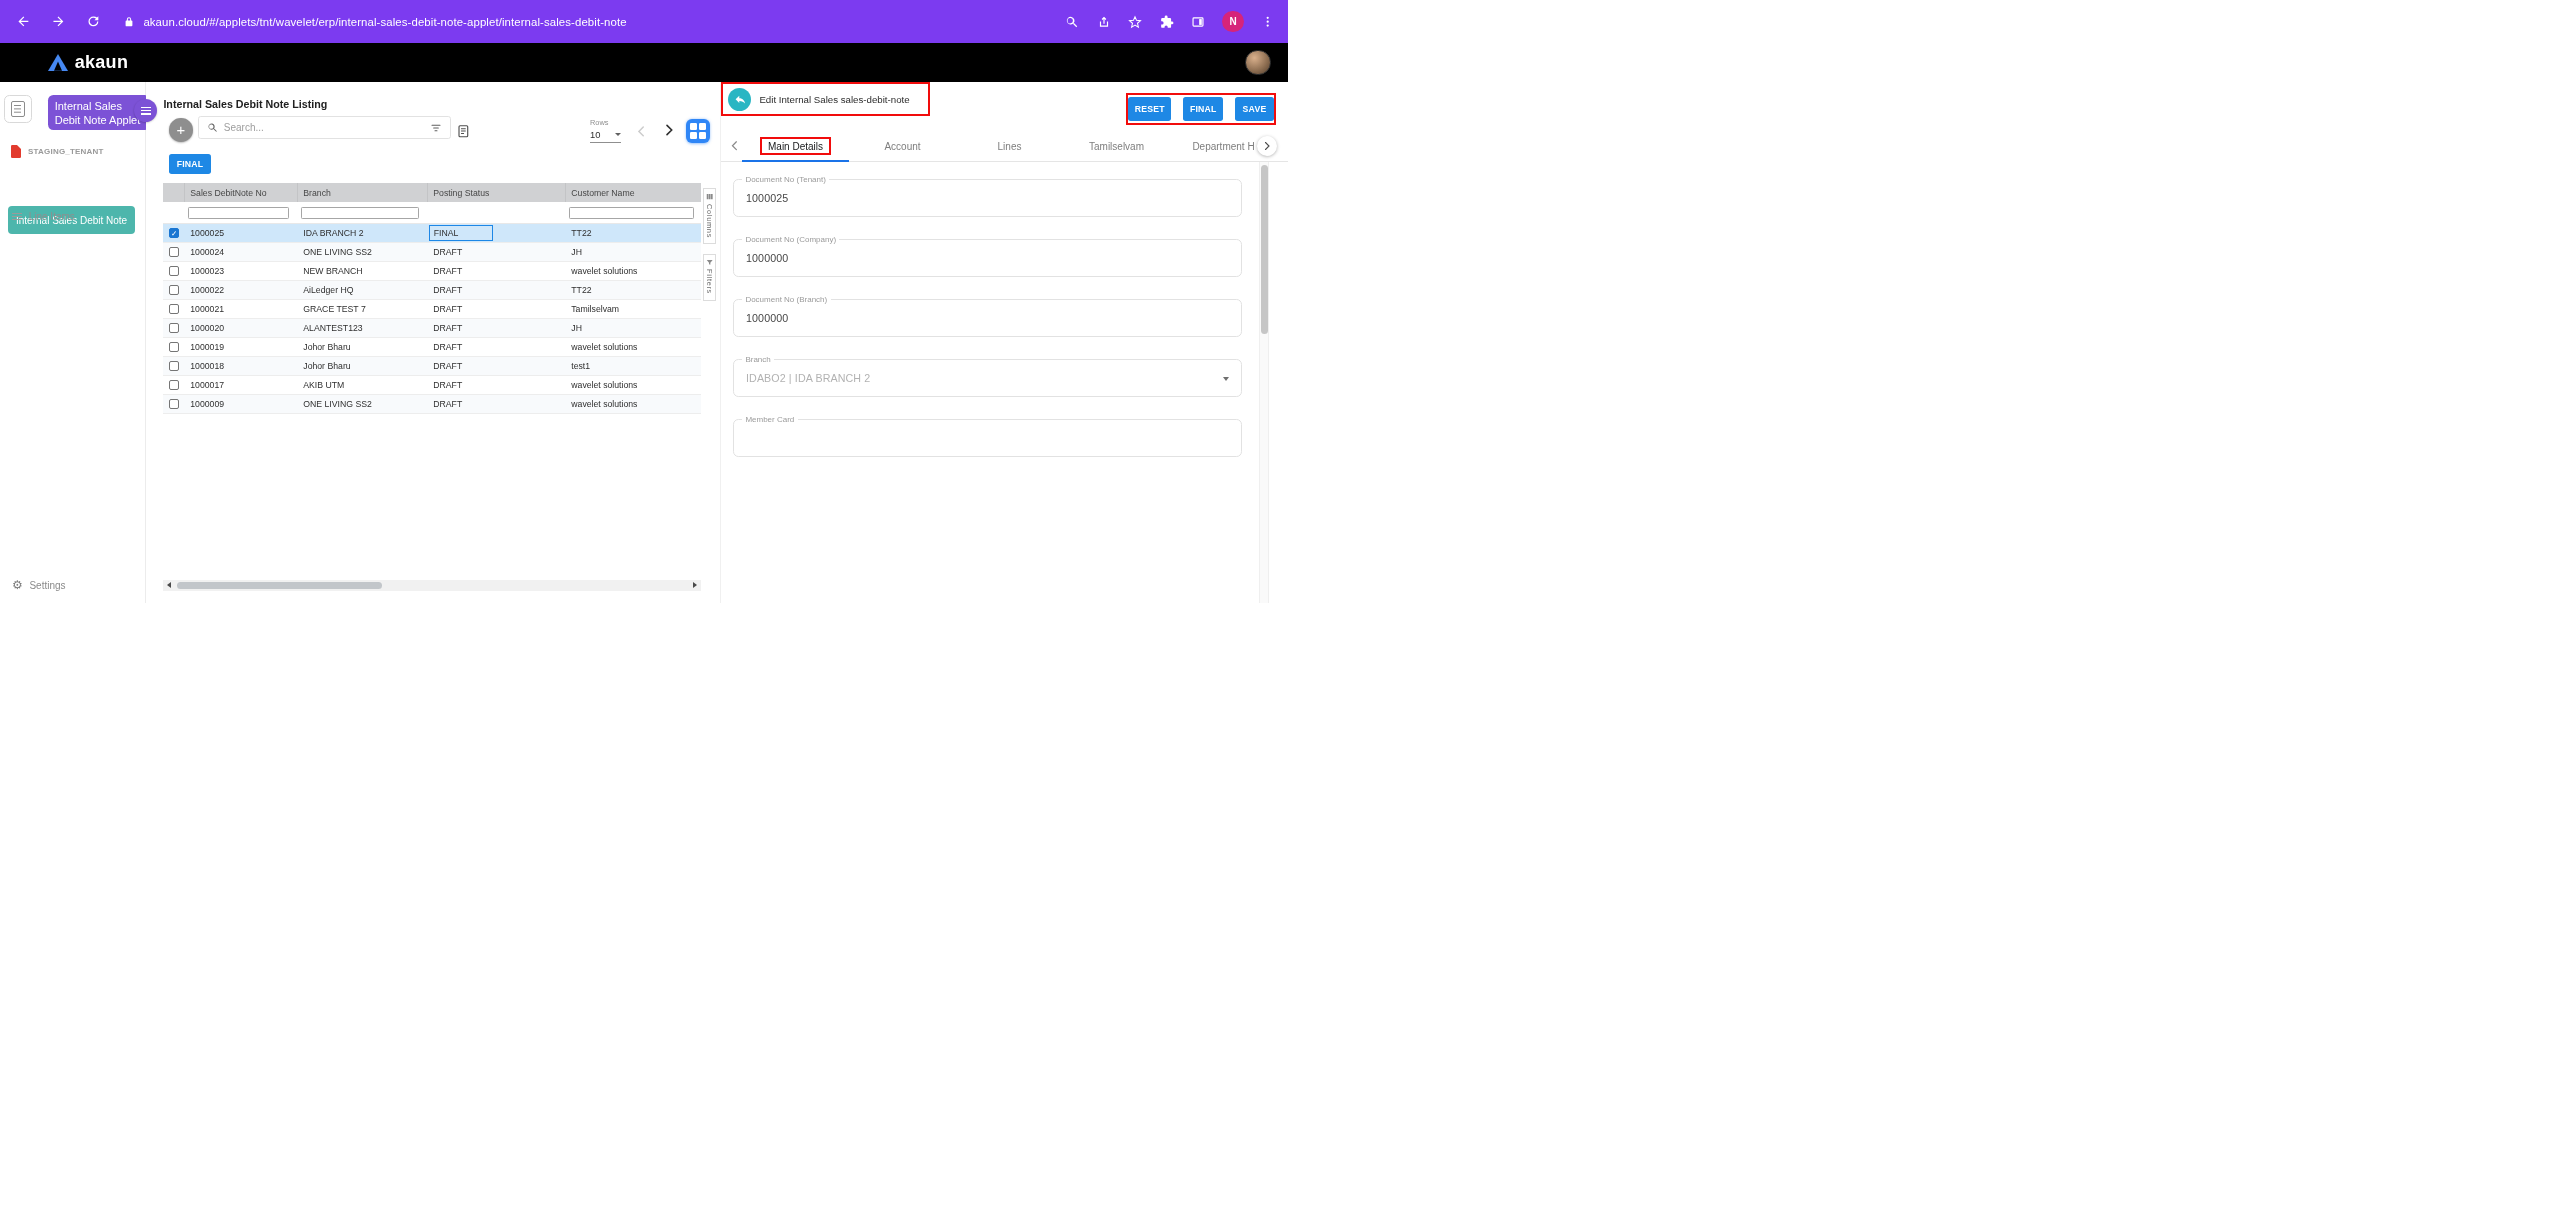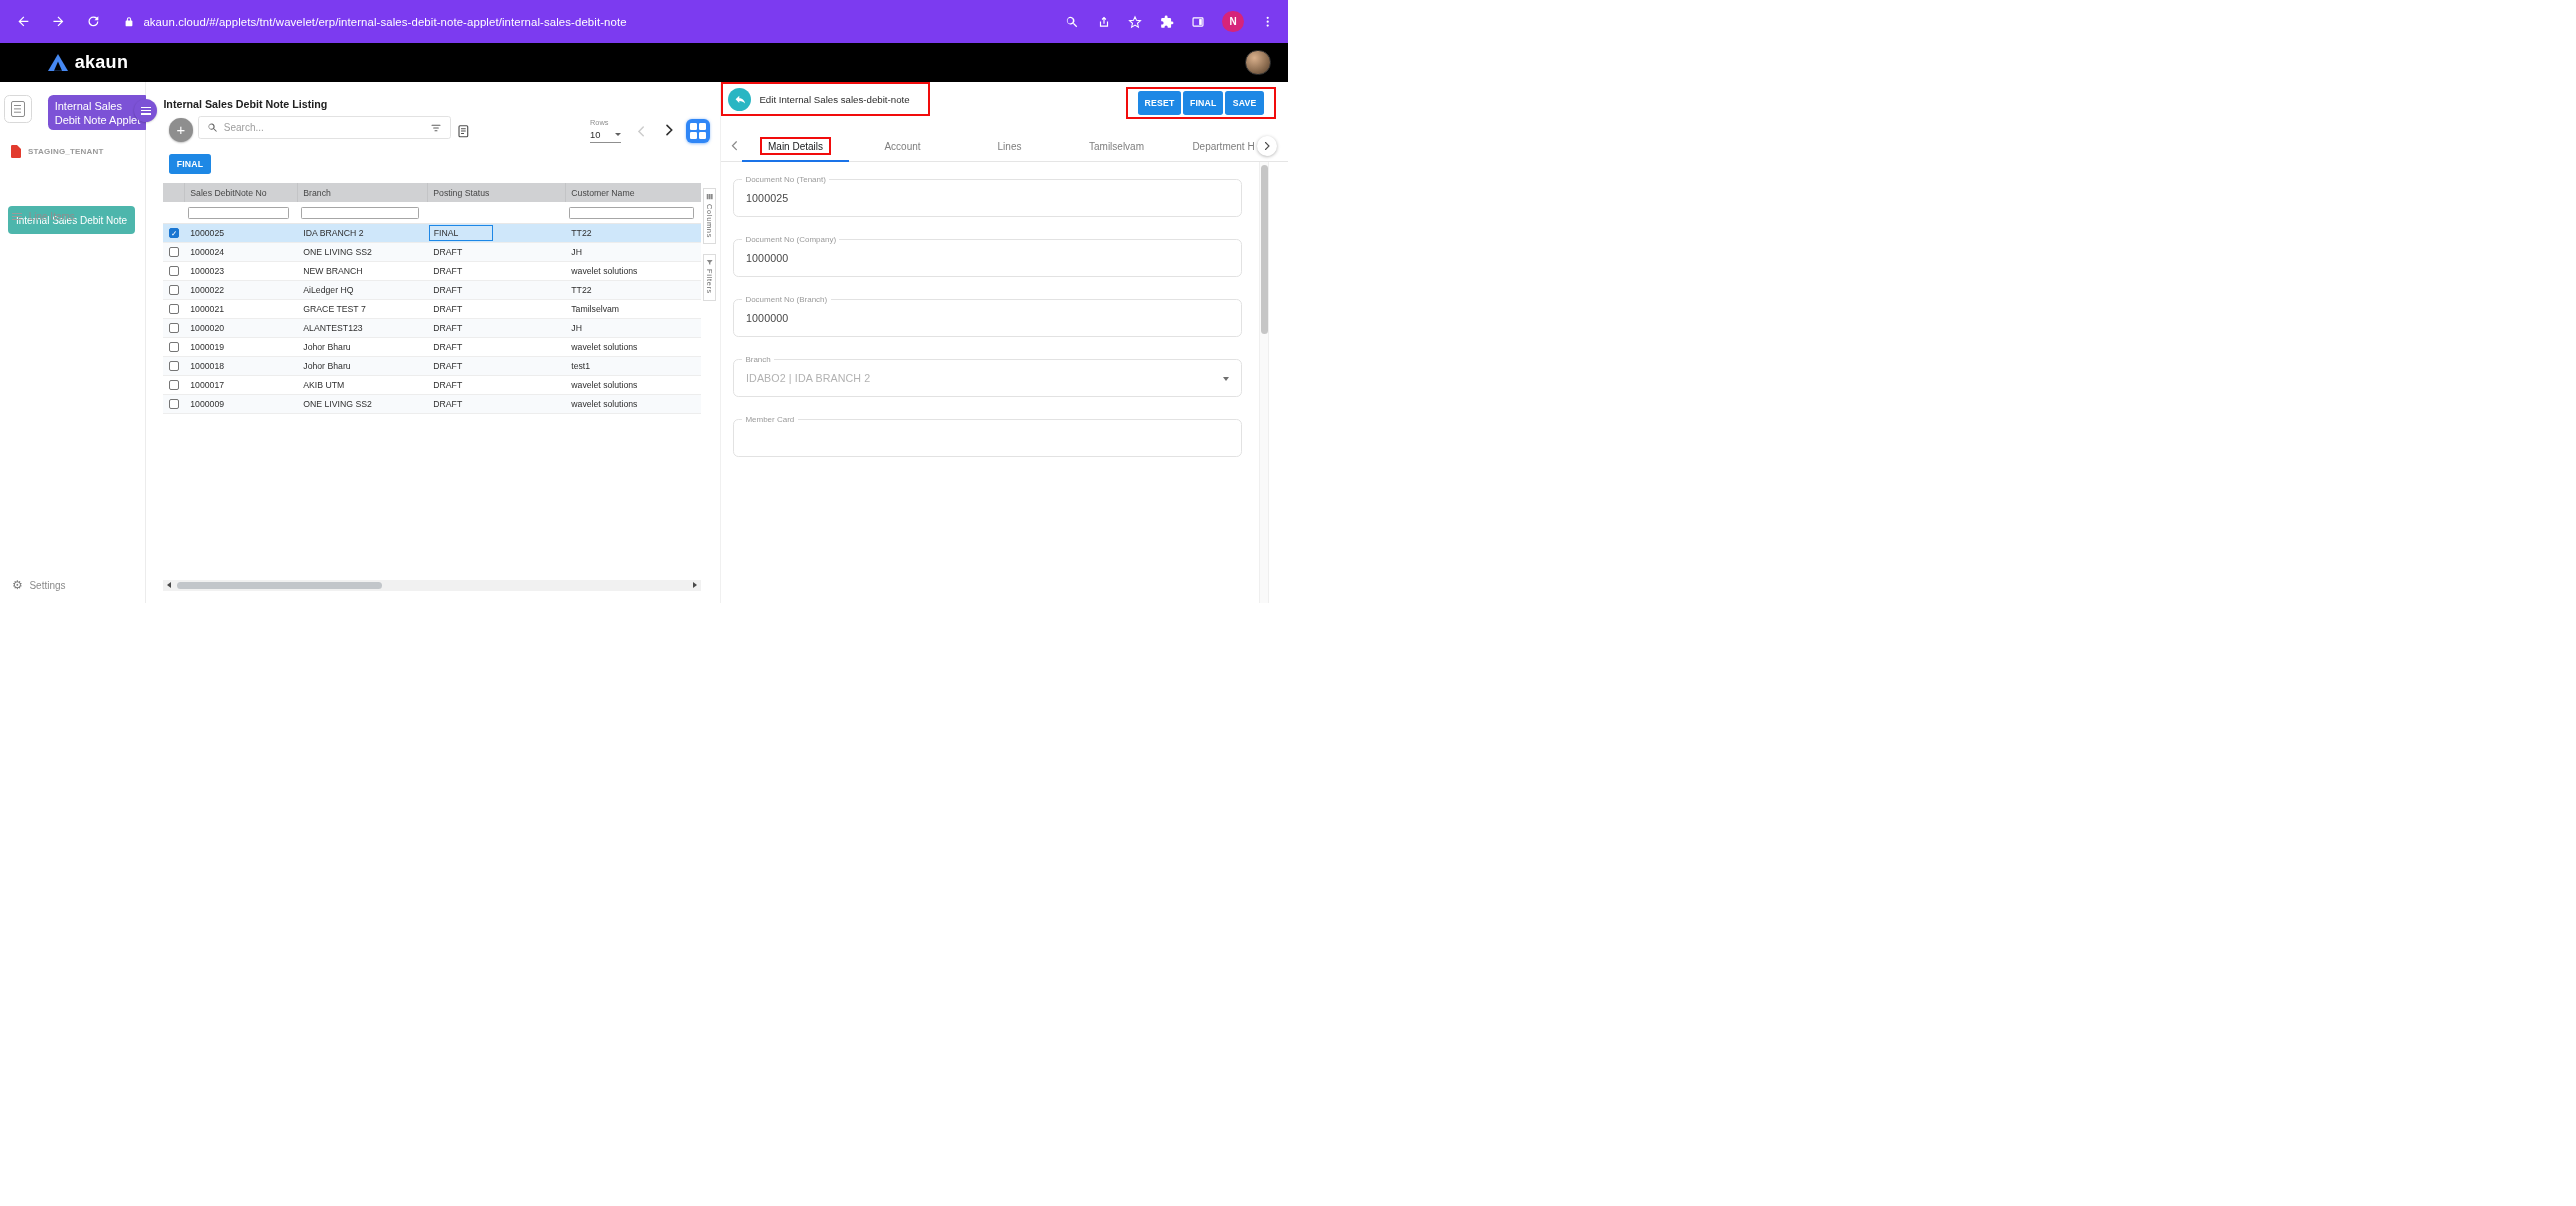--- a/index.html
+++ b/index.html
@@ -94,21 +94,21 @@
 
   .side-strip{position:absolute;left:557px;top:106px;width:13.4px;}
   .strip-tab{width:13.4px;border:0.7px solid #dcdcdc;background:#fff;display:flex;flex-direction:column;align-items:center;padding:4px 0 5.4px;margin-bottom:9.4px;cursor:pointer;}
   .strip-text{writing-mode:vertical-rl;font-size:7.4px;color:#6d6d6d;letter-spacing:0.7px;margin-top:3.4px;}
 
   
   .editor{position:absolute;left:721px;top:0;width:567px;height:100%;background:#fff;overflow:hidden;}
   .editor-hdr-box{position:absolute;left:0;top:0;width:209px;height:34px;border:2px solid #f10c0c;display:flex;align-items:center;gap:8px;padding-left:5.4px;background:#fff;}
   .undo-circle{width:23px;height:23px;border-radius:50%;background:#29b6c3;display:flex;align-items:center;justify-content:center;flex:none;cursor:pointer;}
   .editor-title{font-size:9.7px;color:#2c2c2c;font-weight:500;white-space:nowrap;}
-  .editor-actions{position:absolute;left:405px;top:5px;width:150px;height:32px;border:2px solid #f10c0c;display:flex;align-items:center;justify-content:center;gap:2px;background:#fff;}
+  .editor-actions{position:absolute;left:405px;top:11px;width:150px;height:32px;border:2px solid #f10c0c;display:flex;align-items:center;justify-content:center;gap:12px;background:#fff;}
   .blue-btn{height:24px;min-width:39px;padding:0 6.7px;background:#1e88e5;color:#fff;border:none;border-radius:2.7px;font-size:8.7px;font-weight:700;letter-spacing:0.2px;font-family:inherit;cursor:pointer;}
   .tabs-row{position:absolute;left:0;top:48px;right:0;height:32px;border-bottom:0.7px solid #e5e5e5;}
   .tabs-chev-left{position:absolute;left:6.7px;top:8.7px;cursor:pointer;}
   .tabs-viewport{position:absolute;left:21px;top:0;width:513px;height:32px;overflow:hidden;display:flex;}
   .tab{width:107px;flex:none;display:flex;align-items:center;justify-content:center;font-size:10px;color:#7e7e7e;white-space:nowrap;cursor:pointer;}
   .tab.active{color:#17181a;}
   .tab.active .tab-label{border:2px solid #f10c0c;padding:1.3px 6px;}
   .tabs-underline{position:absolute;left:21px;bottom:-0.7px;width:107px;height:2px;background:#1a73e8;}
   .tabs-next-btn{position:absolute;right:10.7px;top:6px;width:20px;height:20px;border-radius:50%;background:#fff;box-shadow:0 0.7px 3.4px rgba(0,0,0,.3);display:flex;align-items:center;justify-content:center;cursor:pointer;}
   .form{position:absolute;left:12px;top:97px;width:509px;display:flex;flex-direction:column;gap:22px;}

